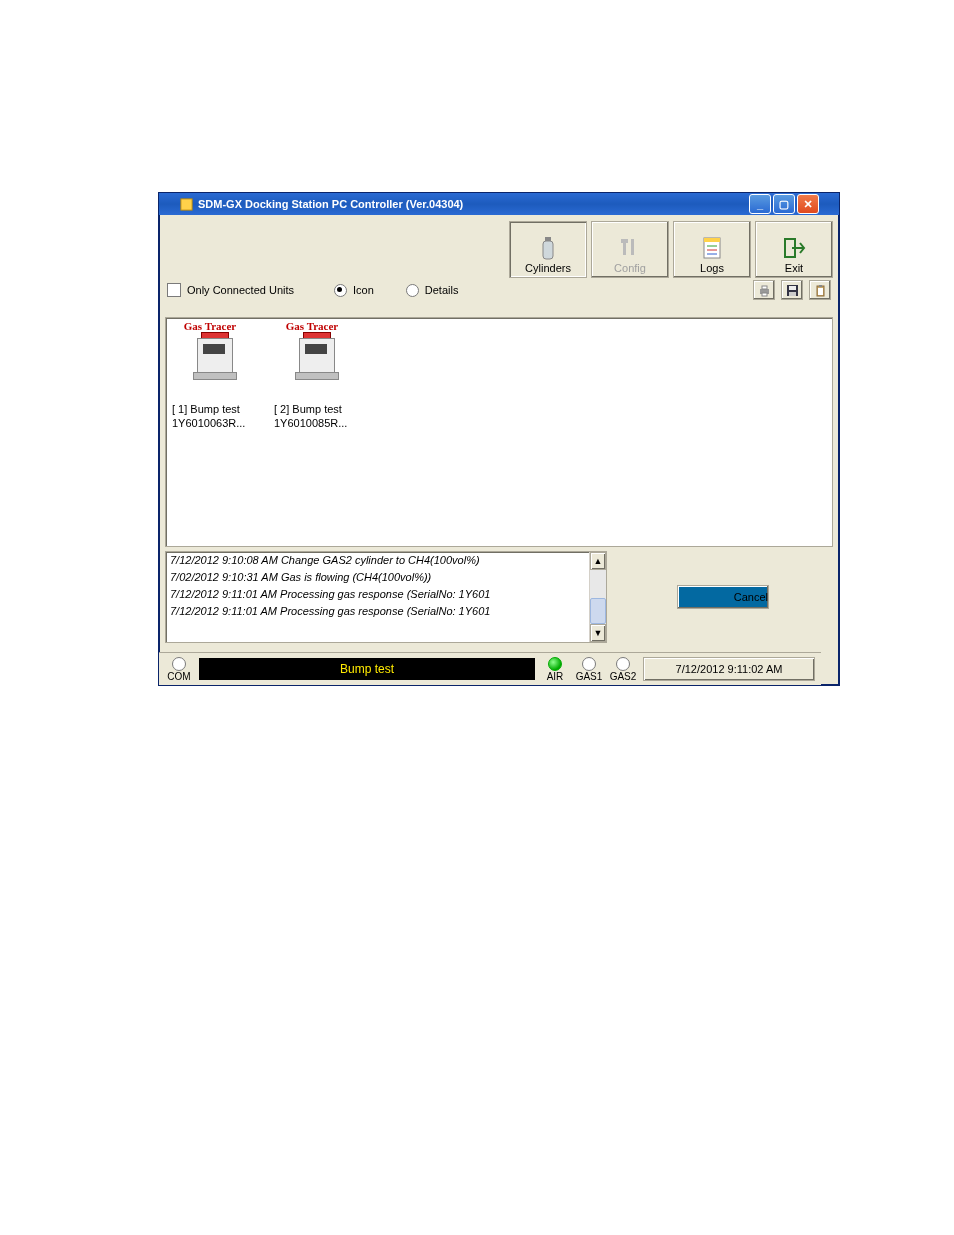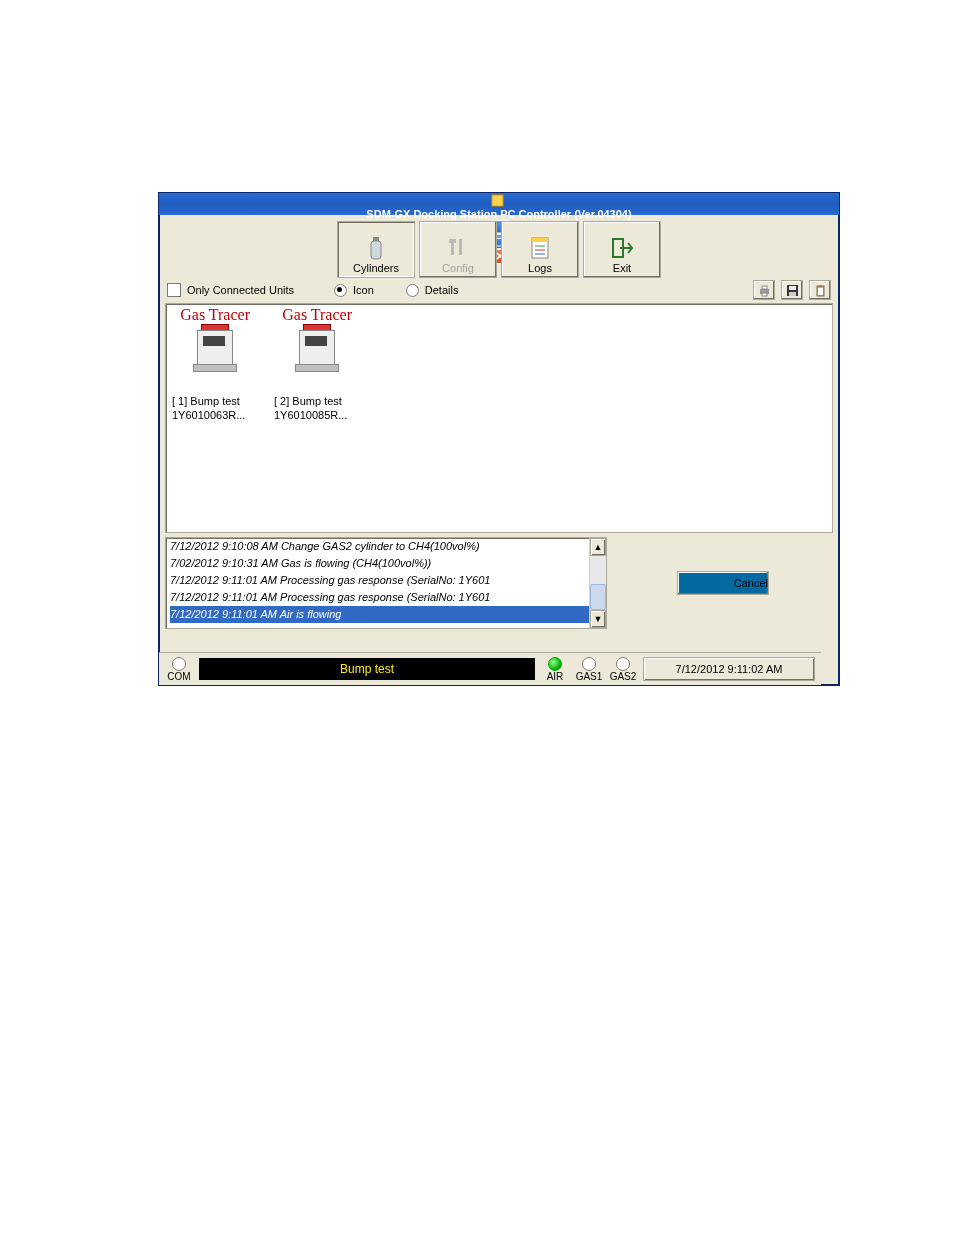--- a/index.html
+++ b/index.html
@@ -26,39 +26,38 @@
   }
   .titlebar {
     height: 22px;
     background: linear-gradient(to bottom,#2a6ad3 0%,#1d5bbd 50%,#2a6ad3 100%);
     display: flex;
     align-items: center;
     color: #fff;
     font-weight: bold;
     font-size: 11px;
     padding: 0 20px;
-    flex-direction: column;
   }
   .titlebar .app-icon {
     width: 15px; height: 15px; margin-right: 4px;
   }
   .titlebar .title { flex: 1; }
   .tbtn {
     width: 20px; height: 18px; margin-left: 2px;
     border: 1px solid #fff; border-radius: 3px;
     display: inline-flex; align-items: center; justify-content: center;
     font-size: 11px; font-weight: bold; cursor: default;
   }
   .tbtn.min, .tbtn.max { background: linear-gradient(#5a9be0,#2a6ad3); color:#fff; }
   .tbtn.close { background: linear-gradient(#f07a4a,#e04a1e); color:#fff; }
 
   .toolbar-area {
     height: 60px;
     display: flex;
-    justify-content: center;
+    justify-content: flex-end;
     align-items: center;
     padding: 4px 6px 0 6px;
     gap: 4px;
   }
   .bigbtn {
     width: 76px; height: 52px;
     border: 1px solid #aca899;
     background: #ece9d8;
     box-shadow: inset -1px -1px 0 #716f64, inset 1px 1px 0 #fff;
     display: flex; flex-direction: column; align-items: center; justify-content: flex-end;
@@ -66,21 +65,21 @@
     cursor: default;
   }
   .bigbtn.pressed {
     box-shadow: inset 1px 1px 0 #716f64, inset -1px -1px 0 #fff;
   }
   .bigbtn.disabled { color: #a0a0a0; }
   .bigbtn .ic { height: 28px; display:flex; align-items:center; justify-content:center; }
 
   .filter-row {
     height: 18px;
-    padding: 2px 8px 4px 8px;
+    padding: 2px 8px 18px 8px;
     display: flex;
     align-items: center;
     gap: 6px;
     font-size: 11px;
     color: #000;
   }
   .filter-row .spacer { flex: 1; }
   .iconbtn {
     width: 20px; height: 18px;
     border: 1px solid #aca899;
@@ -102,21 +101,21 @@
     background: #fff;
     height: 228px;
     position: relative;
     overflow: hidden;
   }
   .unit {
     position: absolute; top: 2px; width: 100px; text-align: left;
     font-size: 11px; color:#000;
   }
   .unit .u-icon { width: 80px; height: 70px; margin-left: 4px; position:relative; }
-  .gas-tracer { color:#c00000; font-family: "Comic Sans MS", cursive; font-weight:normal; font-size:16px; text-align:right; width:80px; }
+  .gas-tracer { color:#c00000; font-family: "Comic Sans MS", cursive; font-weight:bold; font-size:11px; text-align:center; width:80px; }
   .unit .lines { padding-left: 2px; line-height: 14px; }
 
   .log-box {
     margin: 4px 6px 0 6px;
     border: 1px solid #aca899;
     box-shadow: inset 1px 1px 0 #716f64, inset -1px -1px 0 #fff;
     background: #fff;
     height: 90px;
     position: relative;
     display:flex;
@@ -301,21 +300,20 @@
       </div>
     </div>
 
     <div style="display:flex; margin:4px 6px 0 6px; gap:6px;">
       <div class="log-box" style="flex:1; margin:0;">
         <div class="log-content">
           <div class="row">7/12/2012 9:10:08 AM Change GAS2 cylinder to CH4(100vol%)</div>
           <div class="row">7/02/2012 9:10:31 AM Gas is flowing (CH4(100vol%))</div>
           <div class="row">7/12/2012 9:11:01 AM Processing gas response (SerialNo: 1Y601</div>
           <div class="row">7/12/2012 9:11:01 AM Processing gas response (SerialNo: 1Y601</div>
-          <div class="row sel">7/12/2012 9:11:01 AM Air is flowing</div>
         </div>
         <div class="scrollbar">
           <div class="sbtn">▲</div>
           <div class="strack">
               <div class="sthumb"></div>
             </div>
           <div class="sbtn">▼</div>
         </div>
       </div>
       <div style="width:220px; display:flex; align-items:center; justify-content:center;">

